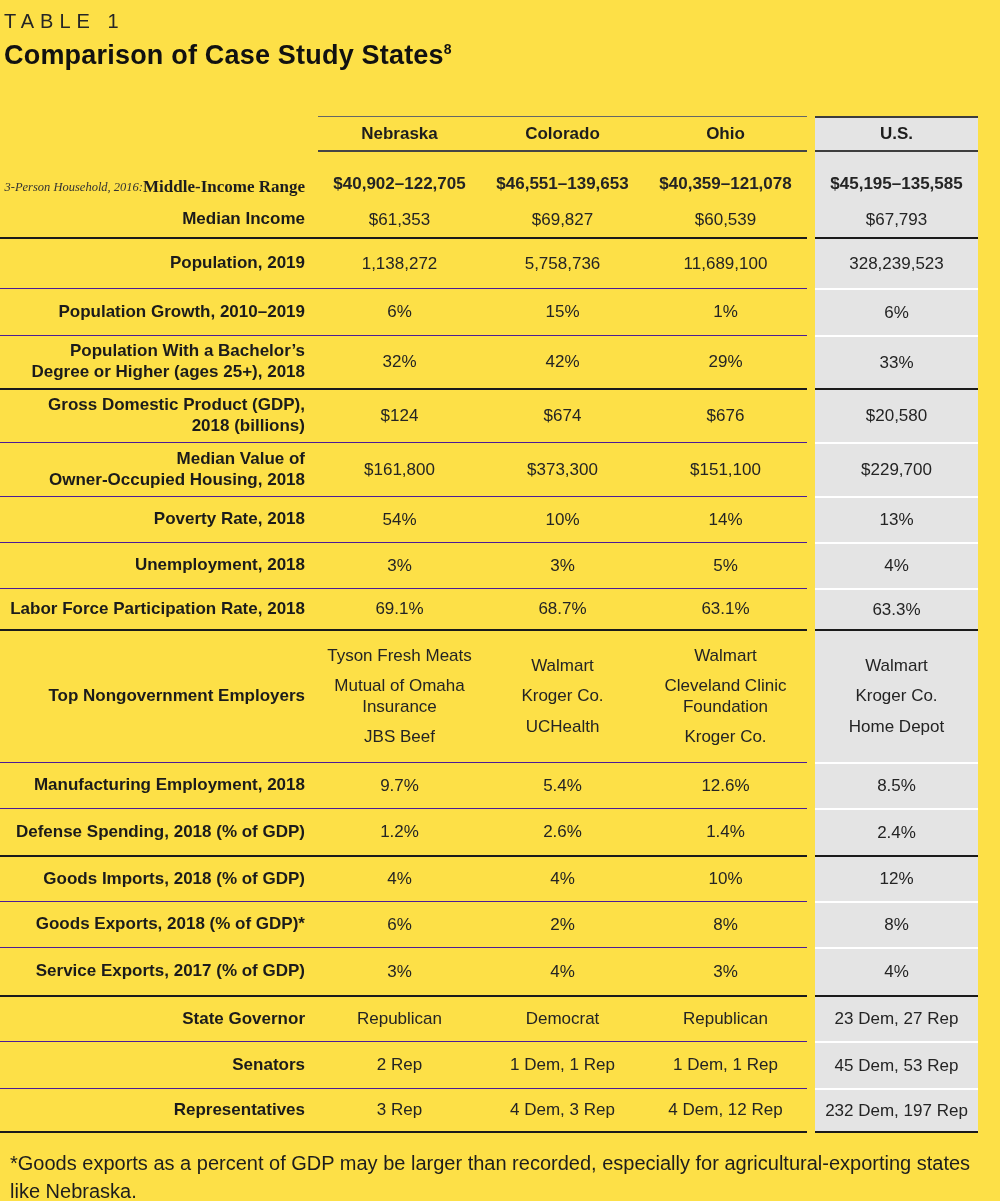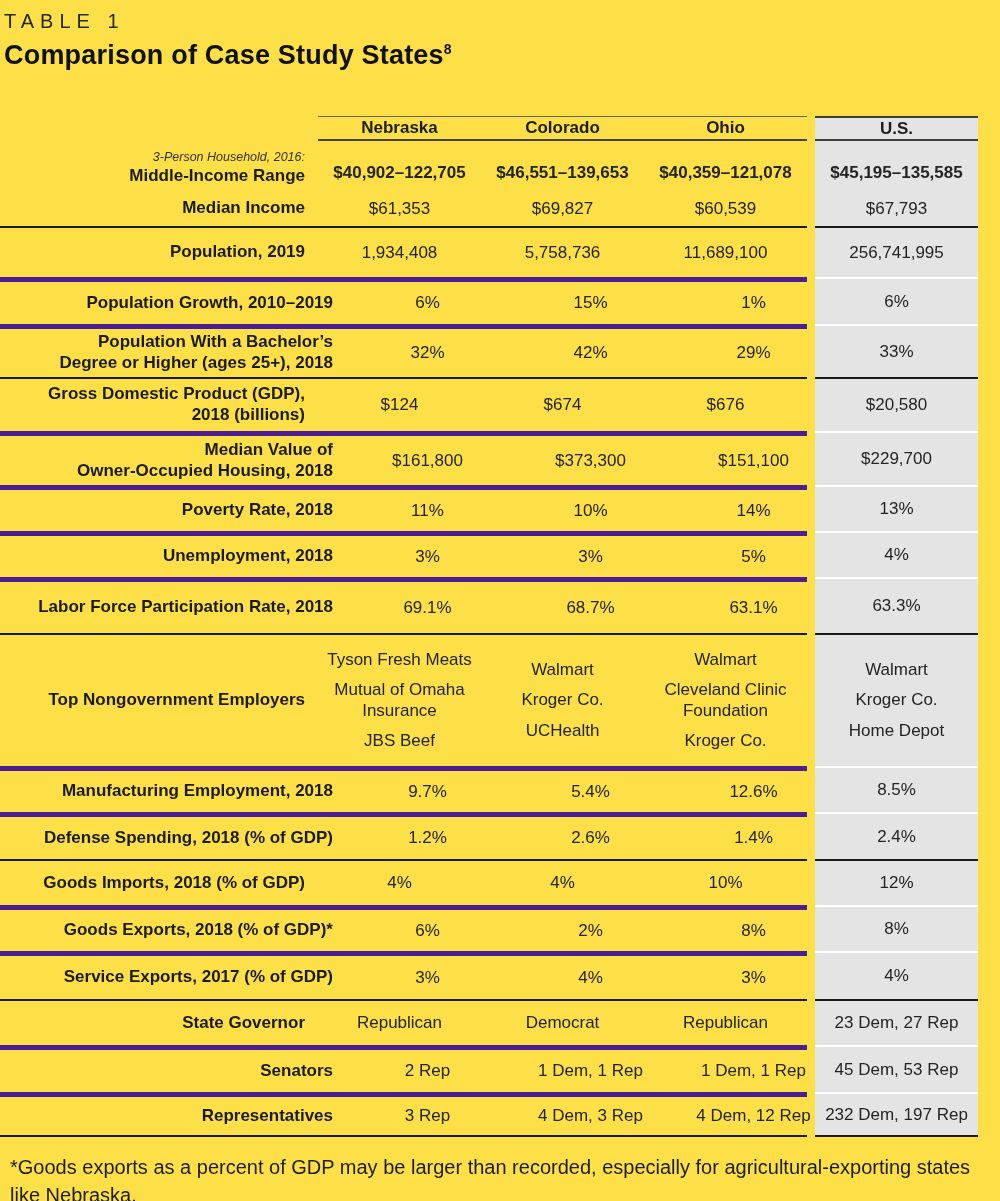--- a/index.html
+++ b/index.html
@@ -35,27 +35,27 @@
   .gapcol { width: 8px; height: 100%; }
   .us {
     width: 163px; height: 100%;
     background: #e4e4e4;
     display: flex; align-items: center; justify-content: center;
     font-size: 17px;
   }
   
   .sep-thick .left { border-top: 2px solid #1a1a1a; }
   .sep-thick .us   { border-top: 2px solid #1a1a1a; }
-  .sep-thin .left  { border-top: 5px solid #4c1d95; padding-left: 28px; }
+  .sep-thin .left  { border-top: 1px solid #4c1d95; }
   .sep-thin .us    { border-top: 2px solid #ffffff; }
   .closing { height: 2px; }
   .closing .left { border-top: 2px solid #1a1a1a; height: 2px; }
   .closing .us   { border-top: 2px solid #1a1a1a; height: 2px; background: transparent; }
   
-  .hdr { height: 25px; }
+  .hdr { height: 36px; }
   .hleft { width: 807px; display: flex; height: 100%; }
   .hspacer { width: 318px; }
   .hdata {
     width: 489px; display: grid; grid-template-columns: 1fr 1fr 1fr;
     border-top: 1px solid #666666; border-bottom: 2px solid #454545;
   }
   .hcell {
     display: flex; align-items: center; justify-content: center;
     font-size: 17px; font-weight: 700;
   }
@@ -70,36 +70,36 @@
     text-align: right; padding-right: 13px;
     font-size: 17px; font-weight: 700; line-height: 1.22;
     white-space: pre-line; color: #1b1b1b;
   }
   .val {
     display: flex; align-items: center; justify-content: center;
     font-size: 17px; color: #242424;
   }
   
   .labelcol {
-    display: flex; flex-direction: column; align-items: flex-end;
-    justify-content: flex-end; padding: 0 13px 5px 0; text-align: right;
+    display: flex; flex-direction: row; align-items: flex-end;
+    justify-content: flex-end; padding: 0 13px 5px 0; text-align: right; font-family: Liberation Serif, serif;
   }
   .note { font-size: 12.5px; font-style: italic; color: #333; margin-bottom: 2px; }
   .labeltext { font-size: 17px; font-weight: 700; }
   .vend { align-items: flex-end; padding-bottom: 8px; font-weight: bold; }
   
   .list {
     flex-direction: column; gap: 10px;
     line-height: 1.2; text-align: center; padding: 10px 6px;
     justify-content: center;
   }
   .list span { display: block; }
   
   .h50{height:50px}.h35{height:35px}.h51{height:51px}.h47{height:47px}
-  .h53{height:53px}.h54{height:54px}.h46{height:46px}.h44{height:56px}
+  .h53{height:53px}.h54{height:54px}.h46{height:46px}.h44{height:41px}
   .h133{height:133px}.h48{height:48px}.h43{height:43px}
   
   .footnote {
     margin-top: 16px; padding-left: 10px;
     font-size: 20px; line-height: 1.4; color: #1d1d1d;
   }
 </style>
 </head>
 <body>
 
@@ -146,26 +146,26 @@
         <div class="cell val">$69,827</div>
         <div class="cell val">$60,539</div>
       </div>
       <div class="gapcol"></div>
       <div class="us val">$67,793</div>
     </div>
 
     <div class="row h51 sep-thick">
       <div class="left">
         <div class="cell label">Population, 2019</div>
-        <div class="cell val">1,934,408</div>
+        <div class="cell val">1,138,272</div>
         <div class="cell val">5,758,736</div>
         <div class="cell val">11,689,100</div>
       </div>
       <div class="gapcol"></div>
-      <div class="us val">256,741,995</div>
+      <div class="us val">328,239,523</div>
     </div>
 
     <div class="row h47 sep-thin">
       <div class="left">
         <div class="cell label">Population Growth, 2010–2019</div>
         <div class="cell val">6%</div>
         <div class="cell val">15%</div>
         <div class="cell val">1%</div>
       </div>
       <div class="gapcol"></div>
@@ -204,21 +204,21 @@
         <div class="cell val">$373,300</div>
         <div class="cell val">$151,100</div>
       </div>
       <div class="gapcol"></div>
       <div class="us val">$229,700</div>
     </div>
 
     <div class="row h46 sep-thin">
       <div class="left">
         <div class="cell label">Poverty Rate, 2018</div>
-        <div class="cell val">11%</div>
+        <div class="cell val">54%</div>
         <div class="cell val">10%</div>
         <div class="cell val">14%</div>
       </div>
       <div class="gapcol"></div>
       <div class="us val">13%</div>
     </div>
 
     <div class="row h46 sep-thin">
       <div class="left">
         <div class="cell label">Unemployment, 2018</div>

